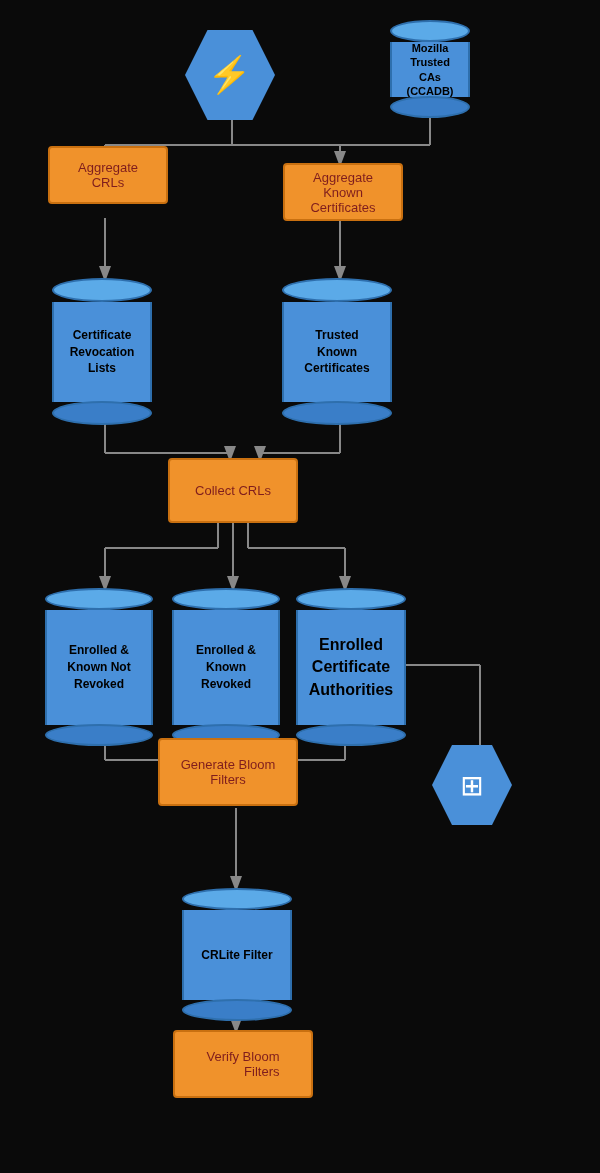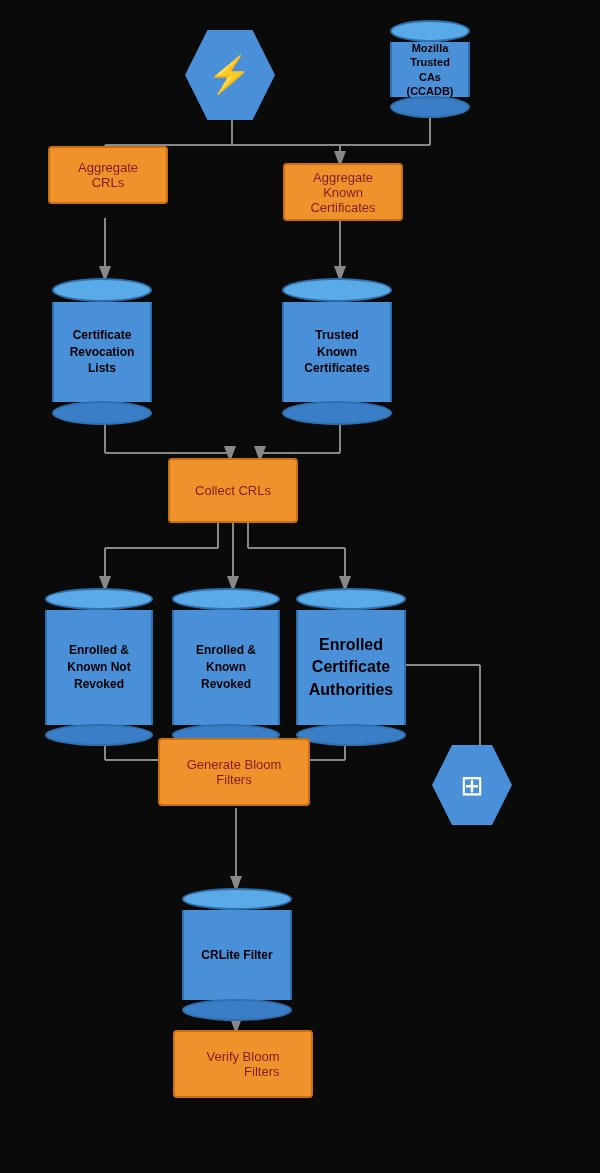--- a/index.html
+++ b/index.html
@@ -255,21 +255,21 @@
   <div class="cyl-wrap" style="top:588px; left:296px;">
     <div class="cyl-top-ellipse" style="width:110px; height:22px; background:#5baae8; border:2px solid #2e6fad; border-radius:50%;"></div>
     <div class="cyl-mid" style="width:110px; min-height:115px; background:#4a90d9; border-left:2px solid #2e6fad; border-right:2px solid #2e6fad; display:flex; align-items:center; justify-content:center; text-align:center; font-size:16px; font-weight:600; line-height:1.4; padding:8px 6px;">
       <span style="white-space:pre-line; text-align:center;">Enrolled
 Certificate
 Authorities</span>
     </div>
     <div class="cyl-bot-ellipse" style="width:110px; height:22px; background:#3a7ec8; border:2px solid #2e6fad; border-radius:50%; margin-top:-1px;"></div>
   </div>
 
-  <div class="process-box" style="top:738px; left:158px; width:152px; height:68px;">
+  <div class="process-box" style="top:738px; left:158px; width:140px; height:68px;">
     <span style="white-space:pre-line; text-align:center;">Generate Bloom
 Filters</span>
   </div>
 
   <div class="hexagon" style="top:745px; left:432px; width:80px; height:80px;">
     <div class="hex-inner" style="width:80px; height:80px; background:#4a90d9;">
       <span style="font-size:28px; color:#fff; z-index:3; position:relative;">⊞</span>
     </div>
   </div>
 

